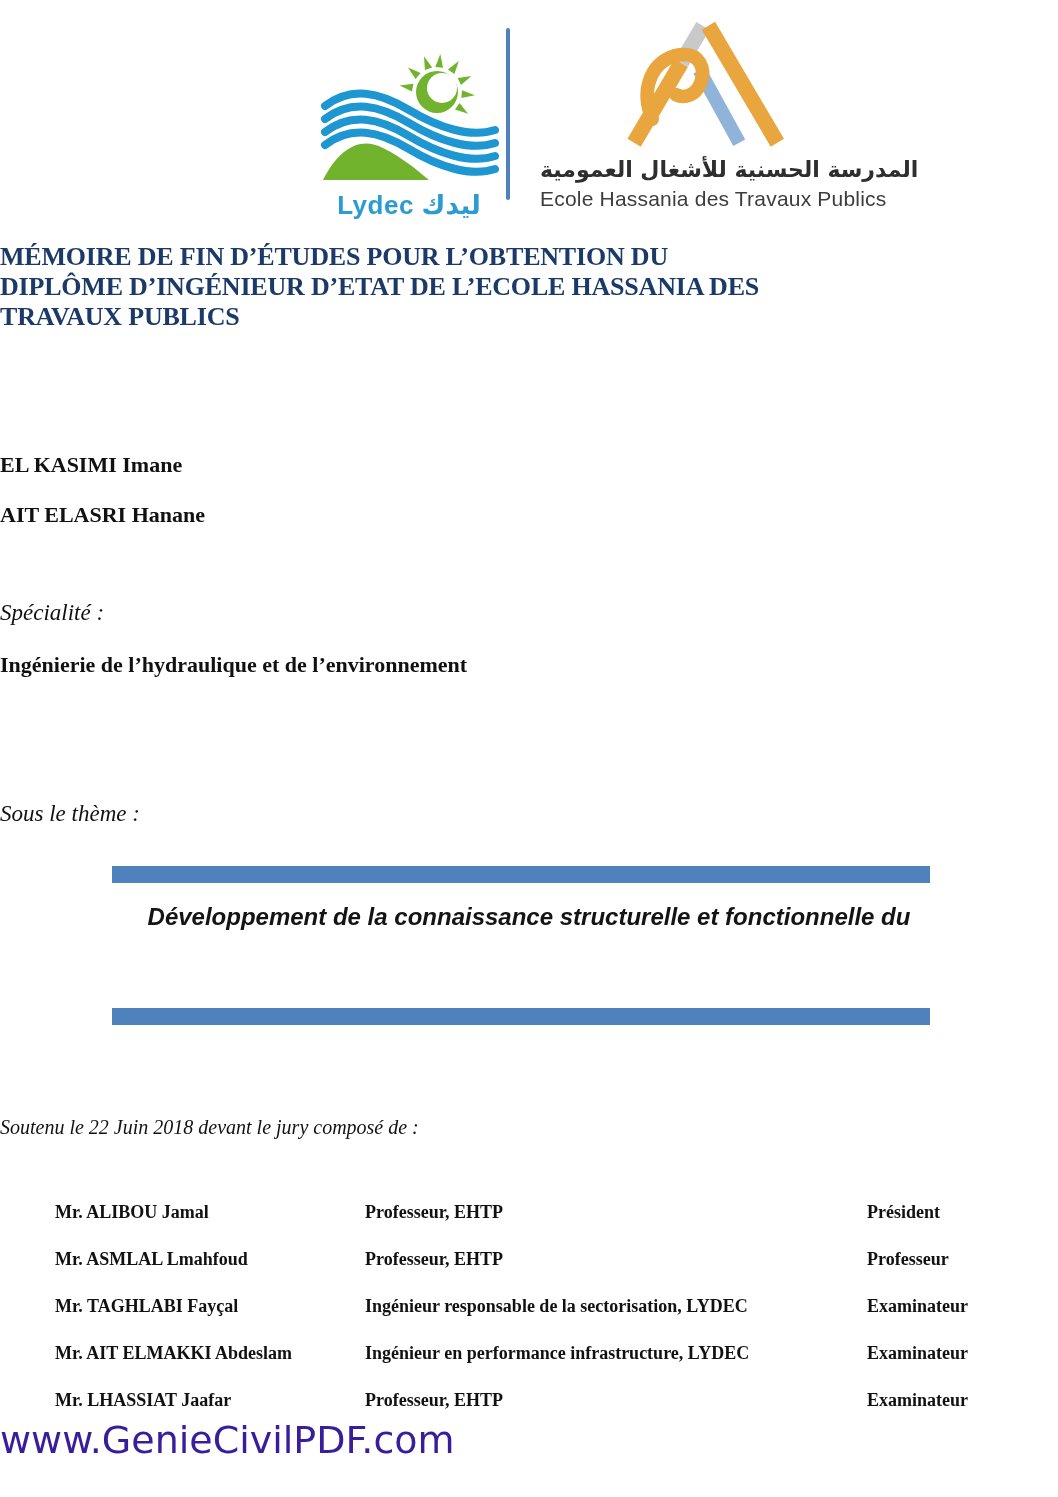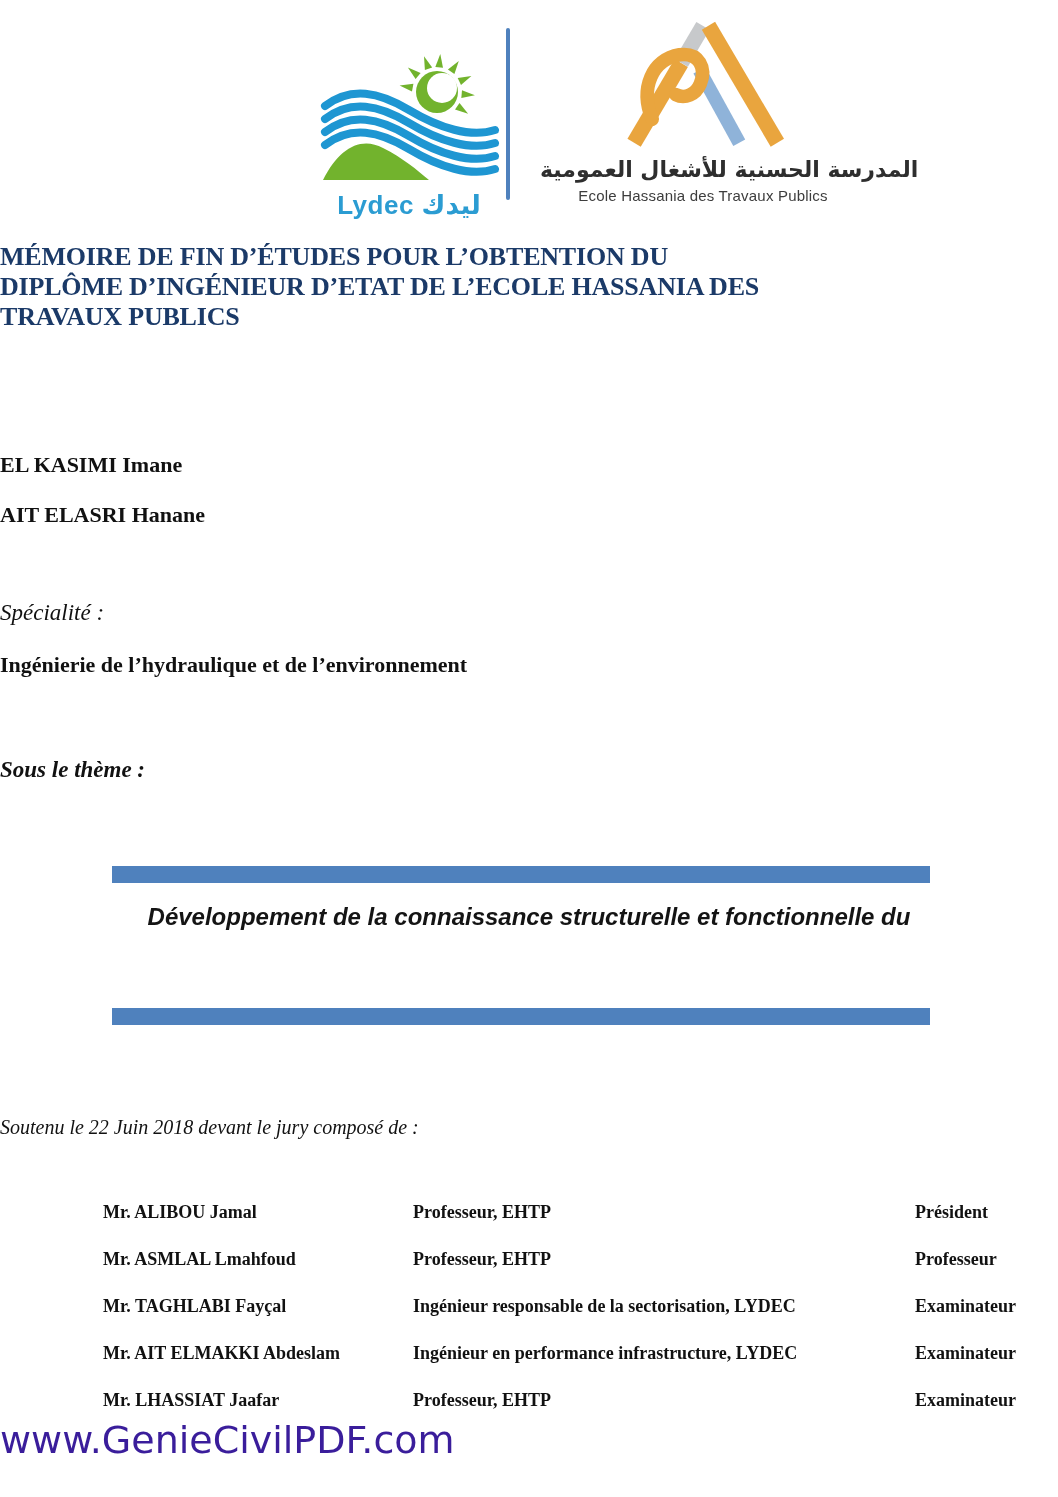--- a/index.html
+++ b/index.html
@@ -24,47 +24,47 @@
 
   
   .lydec-block{left:316px;top:52px;width:186px;text-align:center;}
   .lydec-wordmark{margin-top:2px;font-family:"Liberation Sans",sans-serif;
     font-weight:bold;font-size:26px;color:var(--lydec-text-blue);letter-spacing:.5px;}
   .lydec-wordmark .ar{font-family:"DejaVu Sans",sans-serif;font-weight:bold;}
   .logo-divider{left:506px;top:28px;width:4px;height:172px;background:var(--bar-blue);border-radius:2px;}
   .ehtp-block{left:540px;top:14px;width:326px;text-align:center;}
   .ehtp-arabic{font-family:"DejaVu Sans",sans-serif;font-size:22px;font-weight:bold;
     color:#2e2e2e;white-space:nowrap;line-height:1.3;margin-top:2px;}
-  .ehtp-latin{font-family:"Liberation Sans",sans-serif;font-size:15px;color:#3d3d3d;
+  .ehtp-latin{font-family:"Liberation Sans",sans-serif;font-size:21px;color:#3d3d3d;
     letter-spacing:.2px;margin-top:2px;white-space:nowrap;}
 
   
   .main-title{top:242px;font-weight:bold;font-size:26px;line-height:30px;
     color:var(--title-blue);letter-spacing:-0.2px;}
 
   .label-italic{font-style:italic;font-size:23px;}
   .value-bold{font-weight:bold;font-size:22px;}
 
   .authors-label{top:398px;}
   .author-1{top:452px;}
   .author-2{top:502px;font-family:Liberation Serif, serif;}
   .specialty-label{top:600px;}
   .specialty-value{top:652px;}
-  .theme-label{top:757px;font-weight:bold;}
+  .theme-label{top:801px;}
 
   .blue-bar{left:112px;width:818px;height:17px;background:var(--bar-blue);}
   .bar-top{top:866px;}
   .bar-bottom{top:1008px;}
   .theme-title{top:893px;left:60px;right:60px;text-align:center;
     font-family:"Liberation Sans",sans-serif;font-weight:bold;font-style:italic;
     font-size:24px;line-height:47px;color:#141414;}
 
   .defense-line{top:1116px;font-style:italic;font-size:20px;}
 
-  .jury{top:1200px;left:0;width:954px;padding-left:48px;}
+  .jury{top:1200px;left:0;width:954px;}
   .jury-row{position:relative;height:47px;font-weight:bold;font-size:18px;line-height:24px;}
   .jury-name{position:absolute;left:55px;}
   .jury-title{position:absolute;left:365px;}
   .jury-role{position:absolute;left:867px;}
 
   .footer-url{top:1418px;font-family:"DejaVu Sans",sans-serif;font-size:38px;
     color:var(--url-purple);text-decoration:none;display:block;}
 </style>
 </head>
 <body>

